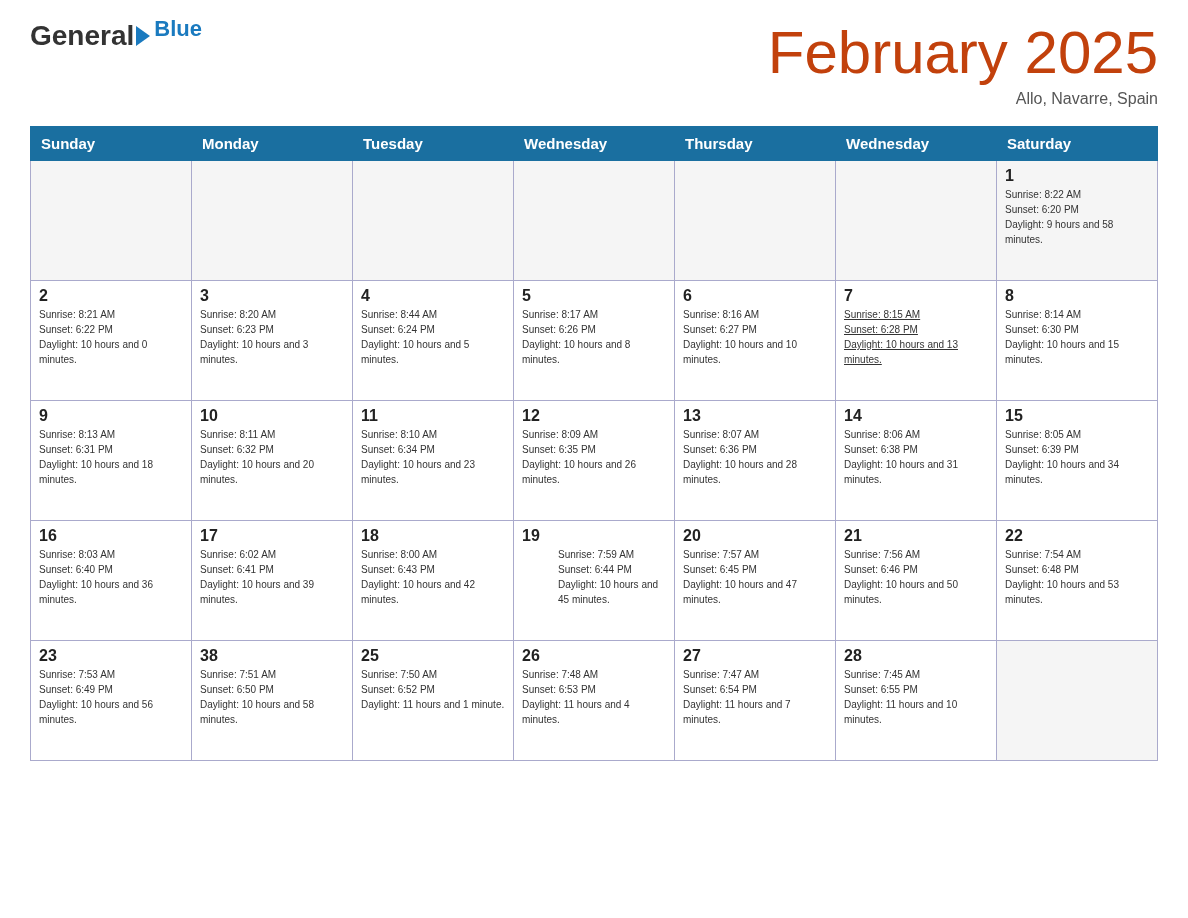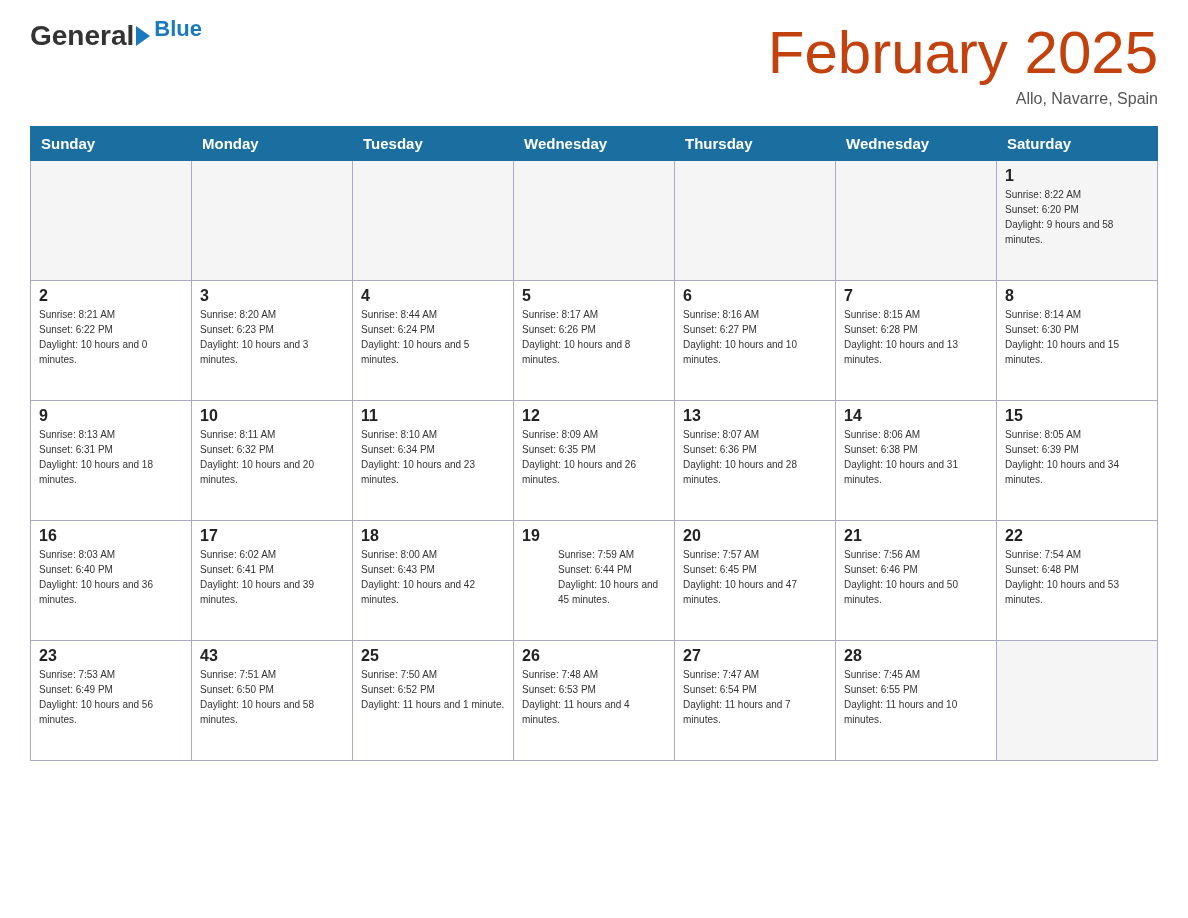--- a/index.html
+++ b/index.html
@@ -178,21 +178,21 @@
 Daylight: 10 hours and 8 minutes.</div>
         </td>
         <td>
           <span class="day-number">6</span>
           <div class="day-info" style="white-space: pre-line;">Sunrise: 8:16 AM
 Sunset: 6:27 PM
 Daylight: 10 hours and 10 minutes.</div>
         </td>
         <td>
           <span class="day-number">7</span>
-          <div class="day-info" style="white-space: pre-line;">Sunrise: 8:15 AM
+          <div class="day-info" style="white-space: pre-line; text-decoration: underline;">Sunrise: 8:15 AM
 Sunset: 6:28 PM
 Daylight: 10 hours and 13 minutes.</div>
         </td>
         <td>
           <span class="day-number">8</span>
           <div class="day-info" style="white-space: pre-line;">Sunrise: 8:14 AM
 Sunset: 6:30 PM
 Daylight: 10 hours and 15 minutes.</div>
         </td>
       </tr>
@@ -285,21 +285,21 @@
         </td>
       </tr>
       <tr>
         <td>
           <span class="day-number">23</span>
           <div class="day-info" style="white-space: pre-line;">Sunrise: 7:53 AM
 Sunset: 6:49 PM
 Daylight: 10 hours and 56 minutes.</div>
         </td>
         <td>
-          <span class="day-number">43</span>
+          <span class="day-number">38</span>
           <div class="day-info" style="white-space: pre-line;">Sunrise: 7:51 AM
 Sunset: 6:50 PM
 Daylight: 10 hours and 58 minutes.</div>
         </td>
         <td>
           <span class="day-number">25</span>
           <div class="day-info" style="white-space: pre-line;">Sunrise: 7:50 AM
 Sunset: 6:52 PM
 Daylight: 11 hours and 1 minute.</div>
         </td>

